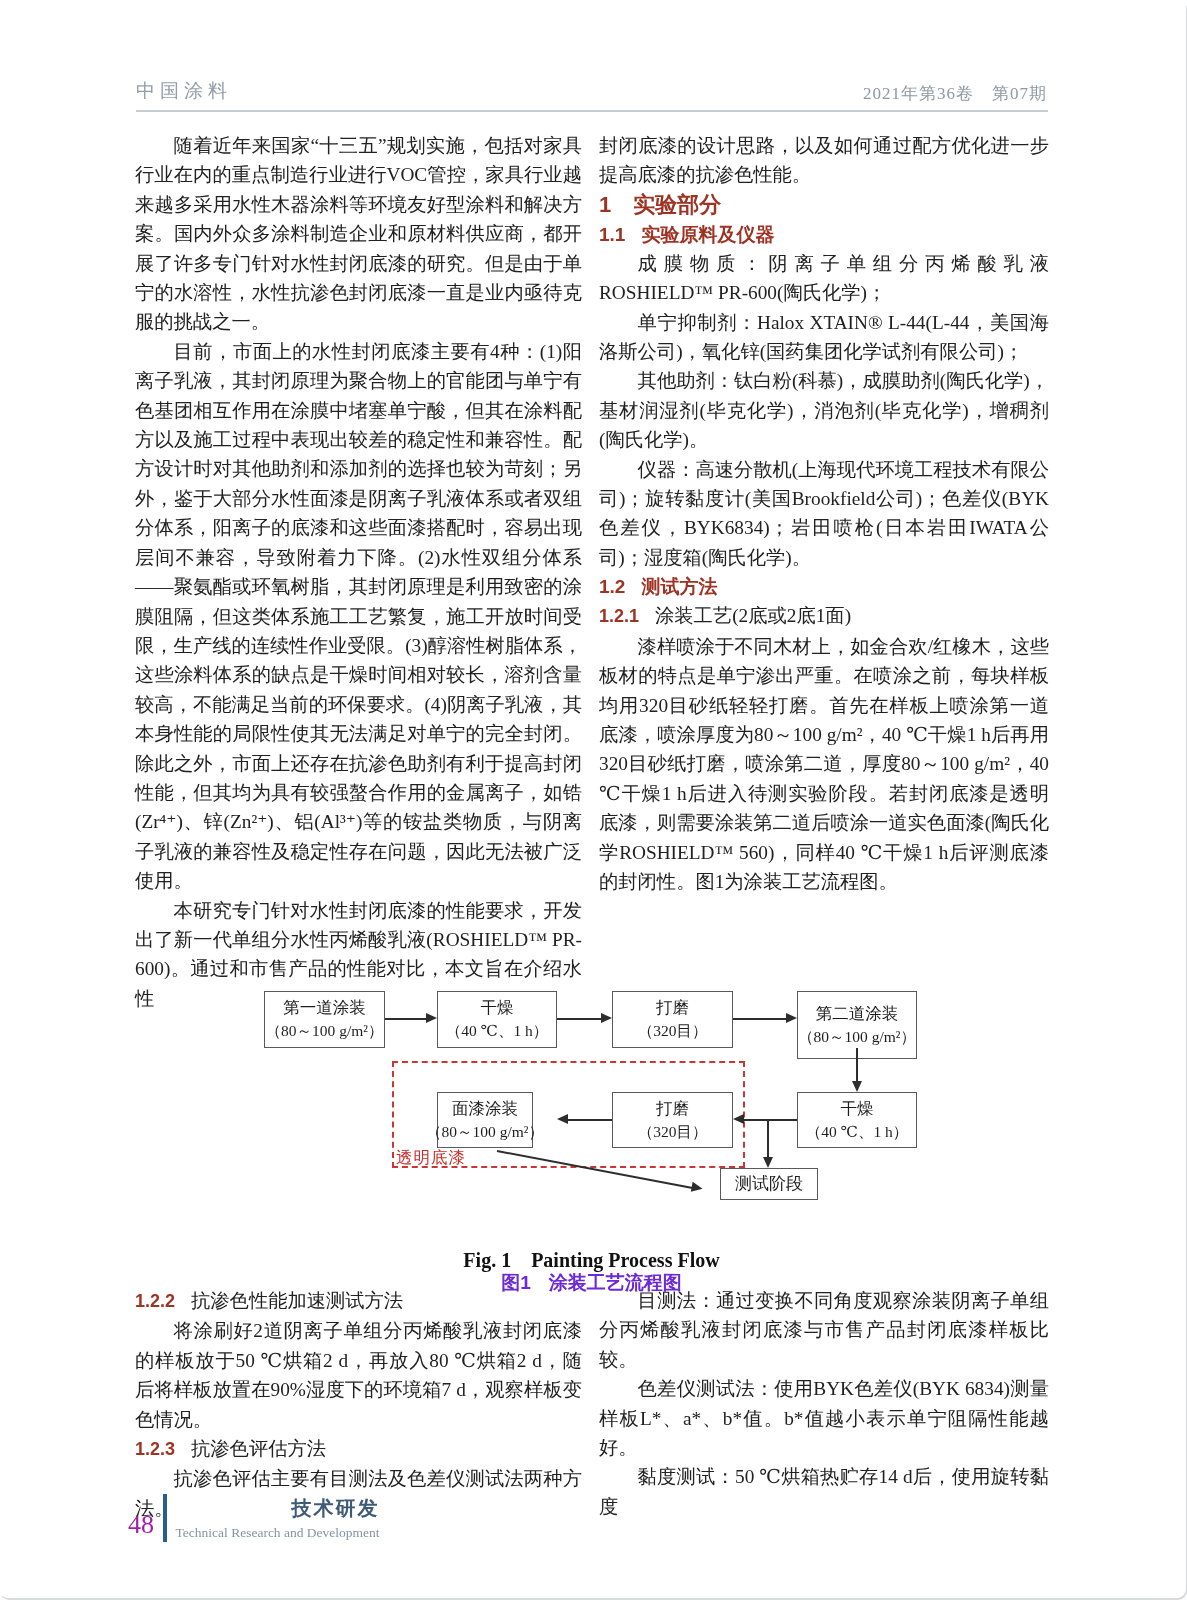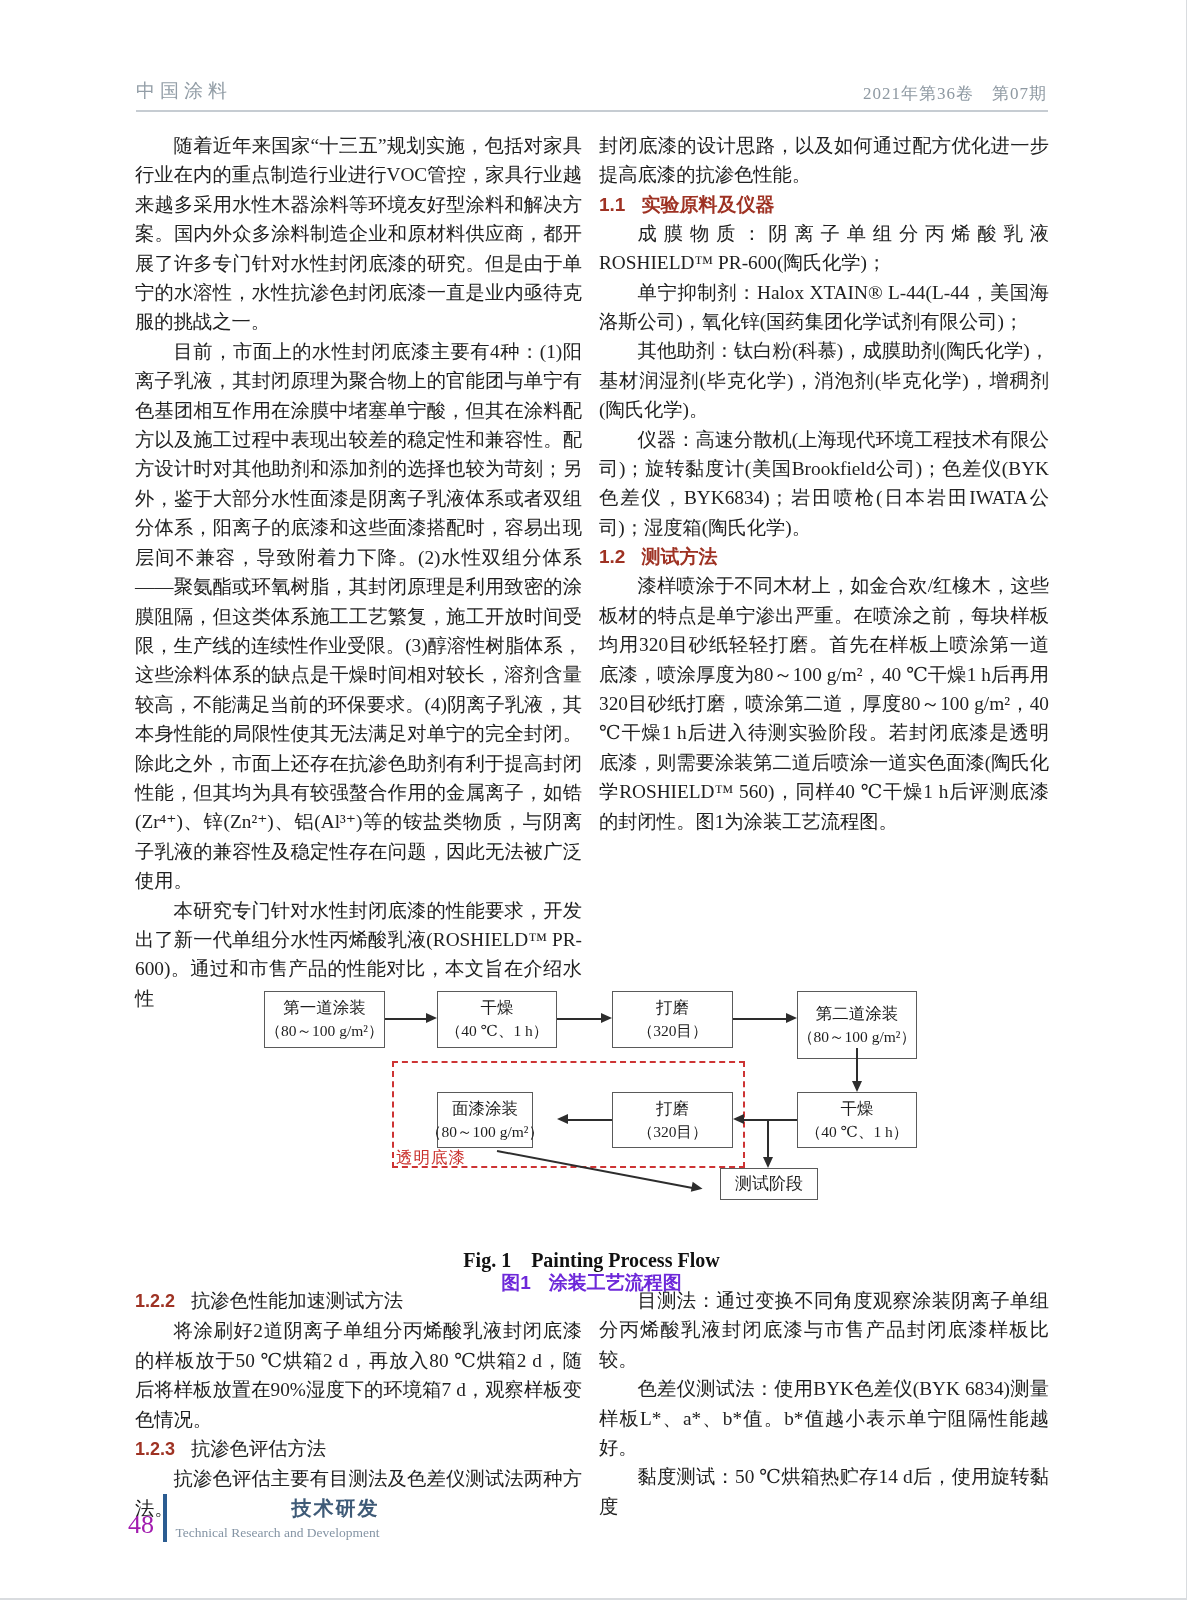--- a/index.html
+++ b/index.html
@@ -4,20 +4,21 @@
 <style>
   html,body{margin:0;padding:0;background:#ffffff;}
   .page{
     position:relative;
     width:1187px;height:1600px;
     background:#ffffff;
     font-family:"Liberation Serif","DejaVu Serif",serif;
     color:#212121;
     overflow:hidden;
     box-shadow:inset -1px -2px 0 #d9dcdf;
+    border-radius:9px;
   }
   
   .journal-name{
     position:absolute;left:136px;top:78px;
     font-size:19px;color:#939ea7;letter-spacing:5px;
   }
   .issue-info{
     position:absolute;right:140px;top:82px;
     font-size:17px;color:#8e99a2;letter-spacing:1px;
   }
@@ -107,26 +108,28 @@
   <div class="header-rule"></div>
 
   <div class="col col-left">
     <p class="indent">随着近年来国家“十三五”规划实施，包括对家具行业在内的重点制造行业进行VOC管控，家具行业越来越多采用水性木器涂料等环境友好型涂料和解决方案。国内外众多涂料制造企业和原材料供应商，都开展了许多专门针对水性封闭底漆的研究。但是由于单宁的水溶性，水性抗渗色封闭底漆一直是业内亟待克服的挑战之一。</p>
     <p class="indent">目前，市面上的水性封闭底漆主要有4种：(1)阳离子乳液，其封闭原理为聚合物上的官能团与单宁有色基团相互作用在涂膜中堵塞单宁酸，但其在涂料配方以及施工过程中表现出较差的稳定性和兼容性。配方设计时对其他助剂和添加剂的选择也较为苛刻；另外，鉴于大部分水性面漆是阴离子乳液体系或者双组分体系，阳离子的底漆和这些面漆搭配时，容易出现层间不兼容，导致附着力下降。(2)水性双组分体系——聚氨酯或环氧树脂，其封闭原理是利用致密的涂膜阻隔，但这类体系施工工艺繁复，施工开放时间受限，生产线的连续性作业受限。(3)醇溶性树脂体系，这些涂料体系的缺点是干燥时间相对较长，溶剂含量较高，不能满足当前的环保要求。(4)阴离子乳液，其本身性能的局限性使其无法满足对单宁的完全封闭。除此之外，市面上还存在抗渗色助剂有利于提高封闭性能，但其均为具有较强螯合作用的金属离子，如锆(Zr⁴⁺)、锌(Zn²⁺)、铝(Al³⁺)等的铵盐类物质，与阴离子乳液的兼容性及稳定性存在问题，因此无法被广泛使用。</p>
     <p class="indent">本研究专门针对水性封闭底漆的性能要求，开发出了新一代单组分水性丙烯酸乳液(ROSHIELD™ PR-600)。通过和市售产品的性能对比，本文旨在介绍水性</p>
   </div>
 
   <div class="col col-right">
     <p>封闭底漆的设计思路，以及如何通过配方优化进一步提高底漆的抗渗色性能。</p>
+    <p class="h1"><span class="num">1</span><span>实验部分</span></p>
     <p class="h2"><span class="num">1.1</span><span>实验原料及仪器</span></p>
     <p class="indent">成膜物质：阴离子单组分丙烯酸乳液ROSHIELD™ PR-600(陶氏化学)；</p>
     <p class="indent">单宁抑制剂：Halox XTAIN® L-44(L-44，美国海洛斯公司)，氧化锌(国药集团化学试剂有限公司)；</p>
     <p class="indent">其他助剂：钛白粉(科慕)，成膜助剂(陶氏化学)，基材润湿剂(毕克化学)，消泡剂(毕克化学)，增稠剂(陶氏化学)。</p>
     <p class="indent">仪器：高速分散机(上海现代环境工程技术有限公司)；旋转黏度计(美国Brookfield公司)；色差仪(BYK色差仪，BYK6834)；岩田喷枪(日本岩田IWATA公司)；湿度箱(陶氏化学)。</p>
     <p class="h2"><span class="num">1.2</span><span>测试方法</span></p>
+    <p class="h3"><span class="num">1.2.1</span><span class="ttl">涂装工艺(2底或2底1面)</span></p>
     <p class="indent">漆样喷涂于不同木材上，如金合欢/红橡木，这些板材的特点是单宁渗出严重。在喷涂之前，每块样板均用320目砂纸轻轻打磨。首先在样板上喷涂第一道底漆，喷涂厚度为80～100 g/m²，40 ℃干燥1 h后再用320目砂纸打磨，喷涂第二道，厚度80～100 g/m²，40 ℃干燥1 h后进入待测实验阶段。若封闭底漆是透明底漆，则需要涂装第二道后喷涂一道实色面漆(陶氏化学ROSHIELD™ 560)，同样40 ℃干燥1 h后评测底漆的封闭性。图1为涂装工艺流程图。</p>
   </div>
 
   <div class="flow">
 
     <div class="fbox" style="left:264px;top:991px;width:121px;height:57px;">
       <div>第一道涂装</div>
       <div class="l2">（80～100 g/m²）</div>
     </div>
     <div class="fbox" style="left:437px;top:991px;width:120px;height:57px;">

